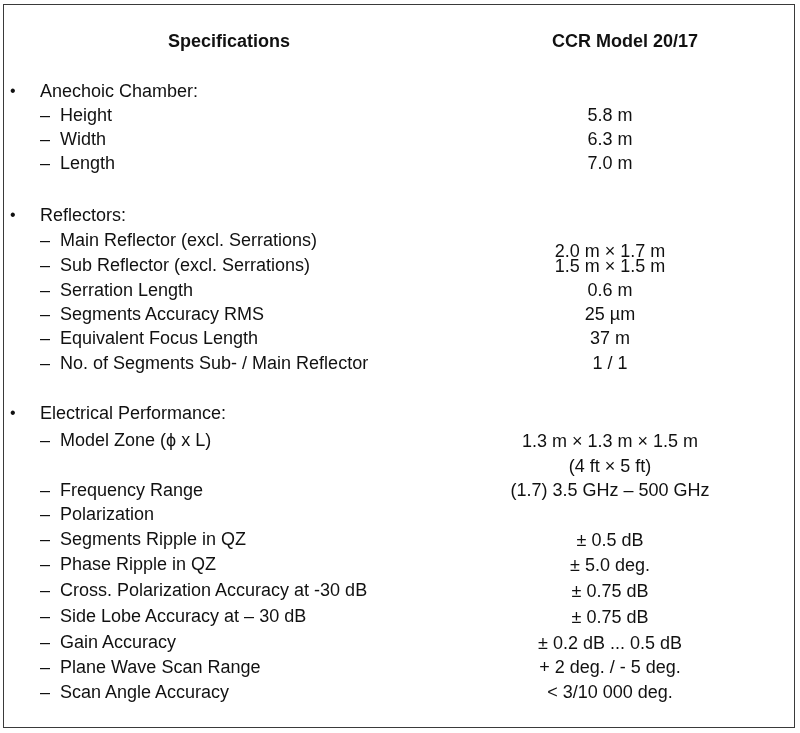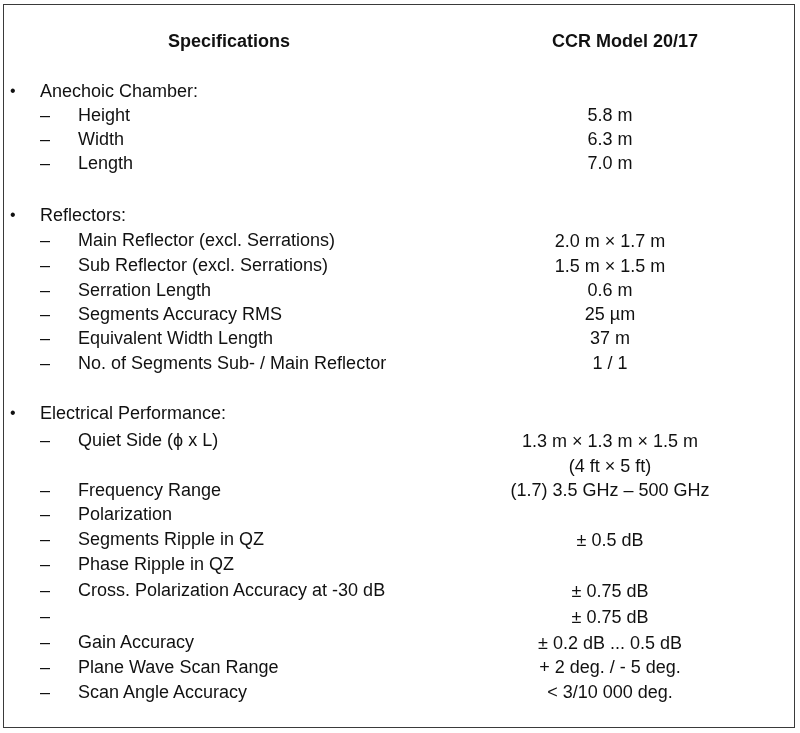--- a/index.html
+++ b/index.html
@@ -7,21 +7,21 @@
            font-family: "Liberation Sans", sans-serif; color: #111; }
     .frame { position: absolute; left: 3px; top: 4px; width: 792px; height: 724px;
              border: 1.5px solid #3a3a3a; box-sizing: border-box; }
     .row { position: absolute; left: 0; width: 800px; height: 24px; font-size: 18px; line-height: 24px; }
     .hdr { font-weight: bold; font-size: 18px; }
     .hdr-left { position: absolute; left: 168px; }
     .hdr-right { position: absolute; left: 552px; }
     .bullet { position: absolute; left: 10px; font-size: 16px; }
     .dash { position: absolute; left: 40px; }
     .section-label { position: absolute; left: 40px; }
-    .item-label { position: absolute; left: 78px; white-space: nowrap; }
+    .item-label { position: absolute; left: 60px; white-space: nowrap; }
     .val { position: absolute; left: 480px; width: 260px; text-align: center; white-space: nowrap; }
   </style>
 </head>
 <body>
 
 <div class="frame"></div>
 
 <div class="row hdr" style="top:29px;">
   <span class="hdr-left">Specifications</span>
   <span class="hdr-right">CCR Model 20/17</span>
@@ -47,55 +47,55 @@
   <span class="val">7.0 m</span>
 </div>
 
 <div class="row" style="top:203px;">
   <span class="bullet">•</span>
   <span class="section-label">Reflectors:</span>
 </div>
 <div class="row" style="top:228px;">
   <span class="dash">–</span>
   <span class="item-label">Main Reflector (excl. Serrations)</span>
-  <span class="val" style="top:1px;">2.0 m × 1.7 m</span>
+  <span class="val" style="top:11px;">2.0 m × 1.7 m</span>
 </div>
 <div class="row" style="top:253px;">
   <span class="dash">–</span>
   <span class="item-label">Sub Reflector (excl. Serrations)</span>
   <span class="val" style="top:1px;">1.5 m × 1.5 m</span>
 </div>
 <div class="row" style="top:278px;">
   <span class="dash">–</span>
   <span class="item-label">Serration Length</span>
   <span class="val">0.6 m</span>
 </div>
 <div class="row" style="top:302px;">
   <span class="dash">–</span>
   <span class="item-label">Segments Accuracy RMS</span>
   <span class="val">25 µm</span>
 </div>
 <div class="row" style="top:326px;">
   <span class="dash">–</span>
-  <span class="item-label">Equivalent Width Length</span>
+  <span class="item-label">Equivalent Focus Length</span>
   <span class="val">37 m</span>
 </div>
 <div class="row" style="top:351px;">
   <span class="dash">–</span>
   <span class="item-label">No. of Segments Sub- / Main Reflector</span>
   <span class="val">1 / 1</span>
 </div>
 
 <div class="row" style="top:401px;">
   <span class="bullet">•</span>
   <span class="section-label">Electrical Performance:</span>
 </div>
 <div class="row" style="top:428px;">
   <span class="dash">–</span>
-  <span class="item-label">Quiet Side (ϕ x L)</span>
+  <span class="item-label">Model Zone (ϕ x L)</span>
   <span class="val" style="top:1px;">1.3 m × 1.3 m × 1.5 m</span>
 </div>
 <div class="row" style="top:454px;">
   <span class="val">(4 ft × 5 ft)</span>
 </div>
 <div class="row" style="top:478px;">
   <span class="dash">–</span>
   <span class="item-label">Frequency Range</span>
   <span class="val">(1.7) 3.5 GHz – 500 GHz</span>
 </div>
@@ -104,28 +104,30 @@
   <span class="item-label">Polarization</span>
 </div>
 <div class="row" style="top:527px;">
   <span class="dash">–</span>
   <span class="item-label">Segments Ripple in QZ</span>
   <span class="val" style="top:1px;">± 0.5 dB</span>
 </div>
 <div class="row" style="top:552px;">
   <span class="dash">–</span>
   <span class="item-label">Phase Ripple in QZ</span>
+  <span class="val" style="top:1px;">± 5.0 deg.</span>
 </div>
 <div class="row" style="top:578px;">
   <span class="dash">–</span>
   <span class="item-label">Cross. Polarization Accuracy at -30 dB</span>
   <span class="val" style="top:1px;">± 0.75 dB</span>
 </div>
 <div class="row" style="top:604px;">
   <span class="dash">–</span>
+  <span class="item-label">Side Lobe Accuracy at – 30 dB</span>
   <span class="val" style="top:1px;">± 0.75 dB</span>
 </div>
 <div class="row" style="top:630px;">
   <span class="dash">–</span>
   <span class="item-label">Gain Accuracy</span>
   <span class="val" style="top:1px;">±  0.2 dB ... 0.5 dB</span>
 </div>
 <div class="row" style="top:655px;">
   <span class="dash">–</span>
   <span class="item-label">Plane Wave Scan Range</span>

